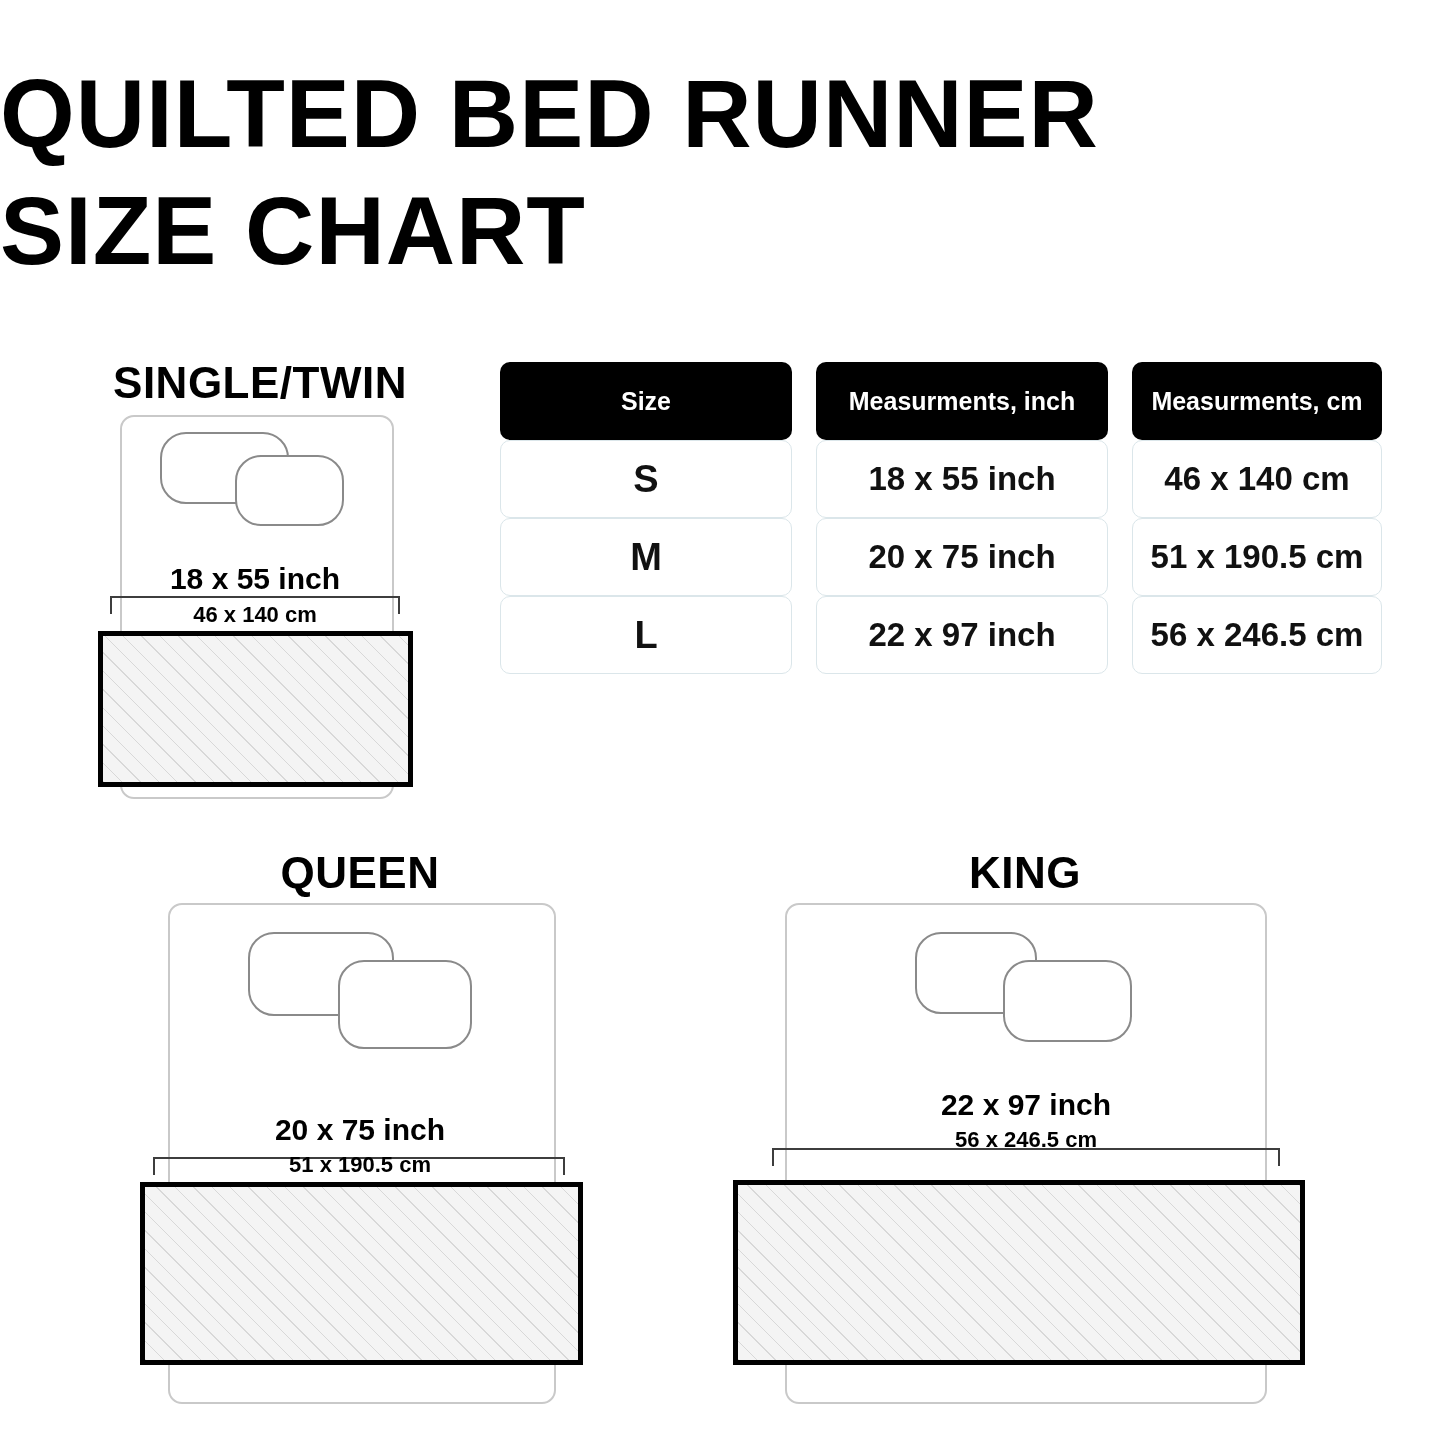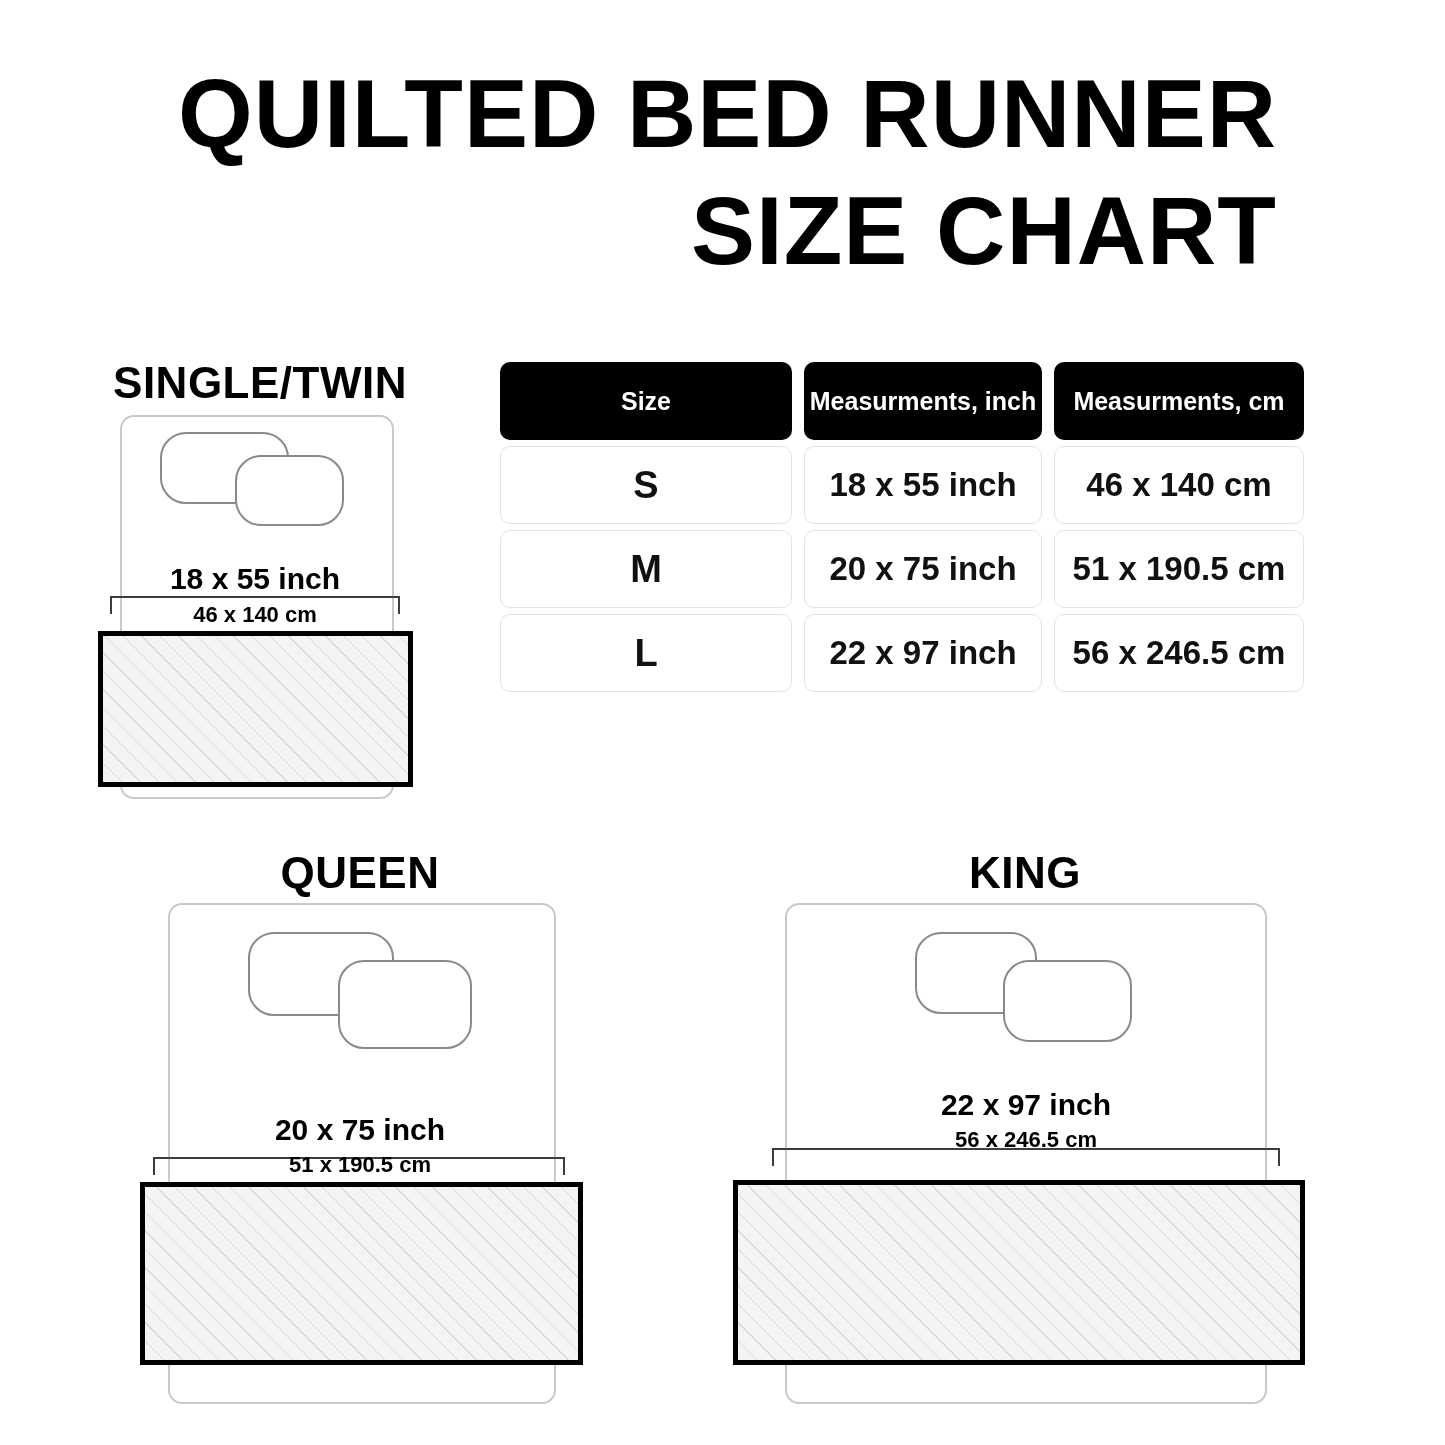--- a/index.html
+++ b/index.html
@@ -15,39 +15,38 @@
     color: #111111;
     overflow: hidden;
   }
 
   
   .title {
     position: absolute;
     left: 0;
     top: 55px;
     width: 1277px;
-    text-align: right;
+    text-align: left;
     font-size: 96px;
     font-weight: bold;
     line-height: 1.22;
     letter-spacing: 1px;
     color: #000;
   }
 
   
   .table {
     position: absolute;
     left: 500px;
     top: 362px;
     width: 895px;
   }
   .trow {
     display: flex;
-    gap: 12px;
-    margin-bottom: 6px;
+    gap: 24px;
   }
   .cell {
     box-sizing: border-box;
     display: flex;
     align-items: center;
     justify-content: center;
     height: 78px;
     border-radius: 10px;
     font-size: 27px;
     font-weight: bold;
@@ -58,21 +57,21 @@
     font-size: 25px;
     font-weight: bold;
   }
   .body .cell {
     background: #ffffff;
     border: 1.5px solid #dbe6ea;
     color: #111;
     font-size: 33px;
   }
   .c-size { width: 292px; }
-  .c-inch { width: 238px; }
+  .c-inch { width: 292px; }
   .c-cm   { width: 250px; text-align: right; }
   .body .c-size { font-size: 38px; }
 
   
   .bed-label {
     position: absolute;
     text-align: center;
     font-size: 44px;
     font-weight: bold;
     letter-spacing: 0.5px;

